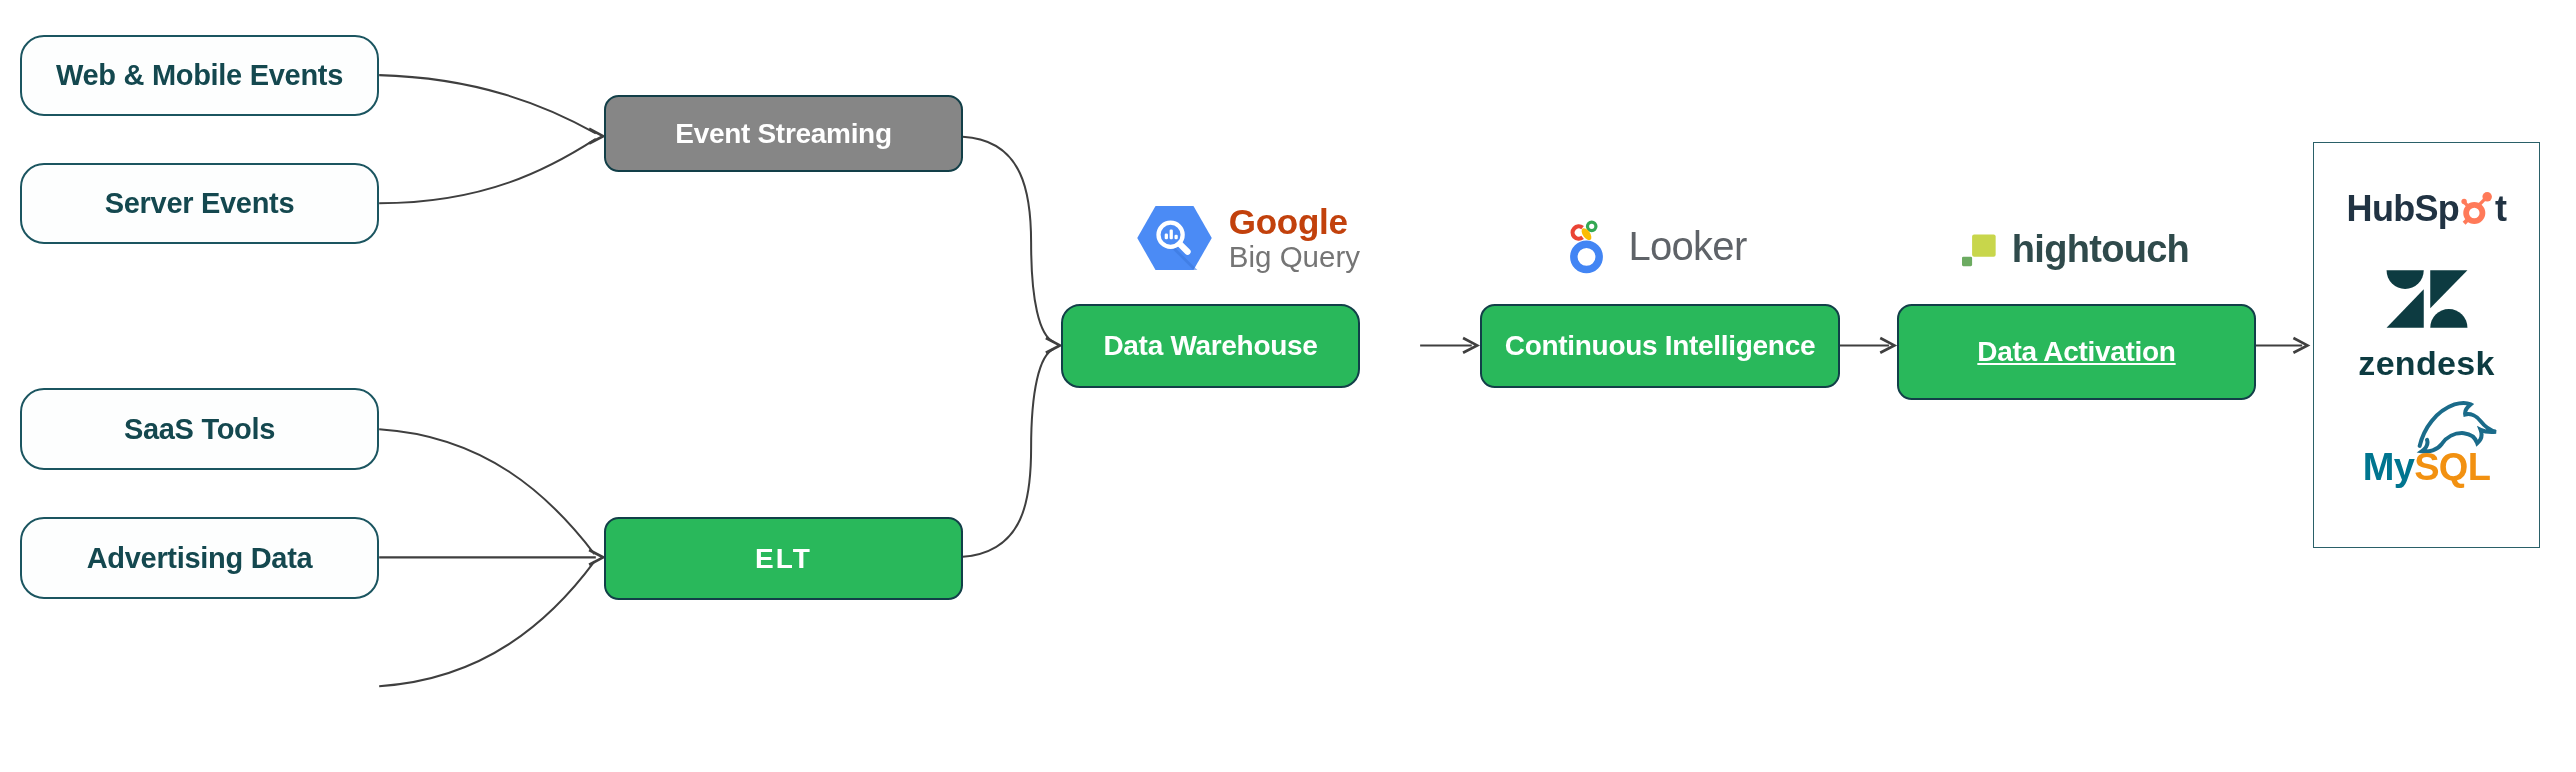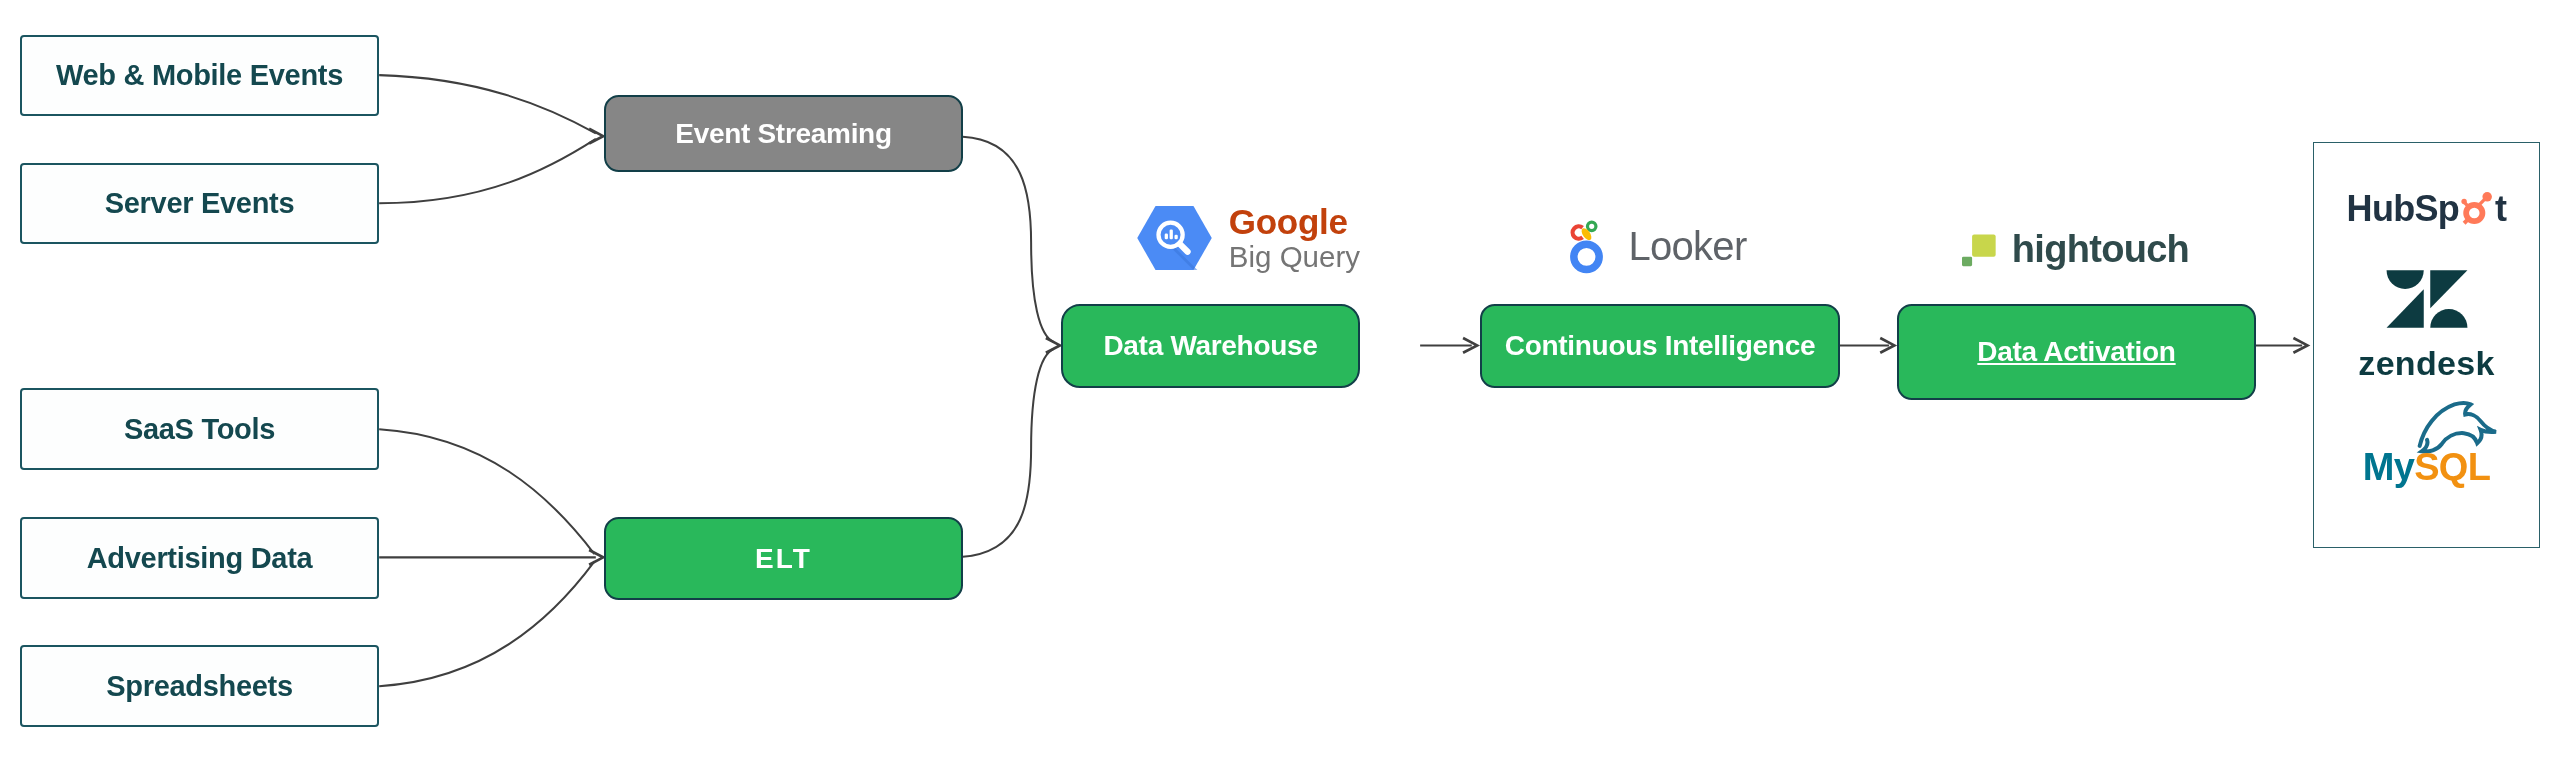--- a/index.html
+++ b/index.html
@@ -1,20 +1,20 @@
 <!DOCTYPE html>
 <html style="font-size:10.7px"><head>
 <meta charset="utf-8">
 <style>
   html,body{margin:0;padding:0;background:#ffffff;}
   body{width:2576px;height:772px;overflow:hidden;font-family:"Liberation Sans",sans-serif;}
   #canvas{position:relative;width:2576px;height:772px;background:#ffffff;}
   #wires{position:absolute;left:0;top:0;width:2576px;height:772px;}
   .node{position:absolute;display:flex;align-items:center;justify-content:center;
-        box-sizing:border-box;border-radius:4px;font-weight:bold;}
+        box-sizing:border-box;border-radius:24px;font-weight:bold;}
   .src{background:#fdfefe;border:2px solid #1b5560;color:#14484f;font-size:29px;letter-spacing:-0.3px;}
   .stage{color:#ffffff;font-size:28px;letter-spacing:-0.3px;border:2px solid #123f48;border-radius:14.8px;}
   .gray{background:#868686;}
   .green{background:#29b85b;}
   .elt-label{letter-spacing:2px;}
   .logobox{position:absolute;background:#ffffff;border:1.3px solid #2a6068;box-sizing:border-box;}
   
   .logo-row{position:absolute;display:flex;align-items:center;}
   .bq-text{display:flex;flex-direction:column;line-height:1.08;margin-left:14.8px;}
   .bq-line1{font-size:35px;font-weight:600;color:#c2410c;letter-spacing:-0.3px;}
@@ -55,23 +55,20 @@
     <span>Web &amp; Mobile Events</span>
   </div>
   <div class="node src" style="left:20px;top:163px;width:359px;height:81px;">
     <span>Server Events</span>
   </div>
   <div class="node src" style="left:20px;top:388px;width:359px;height:82px;">
     <span>SaaS Tools</span>
   </div>
   <div class="node src" style="left:20px;top:517px;width:359px;height:82px;">
     <span>Advertising Data</span>
-  </div>
-  <div class="node src" style="left:20px;top:645px;width:359px;height:82px;">
-    <span>Spreadsheets</span>
   </div>
 
   <div class="node stage gray" style="left:604px;top:95px;width:359px;height:77px;">
     <span>Event Streaming</span>
   </div>
   <div class="node stage green" style="left:604px;top:517px;width:359px;height:83px;">
     <span class="elt-label">ELT</span>
   </div>
   <div class="node stage green" style="left:1061px;top:304px;width:299px;height:84px;border-radius:19px;">
     <span>Data Warehouse</span>

